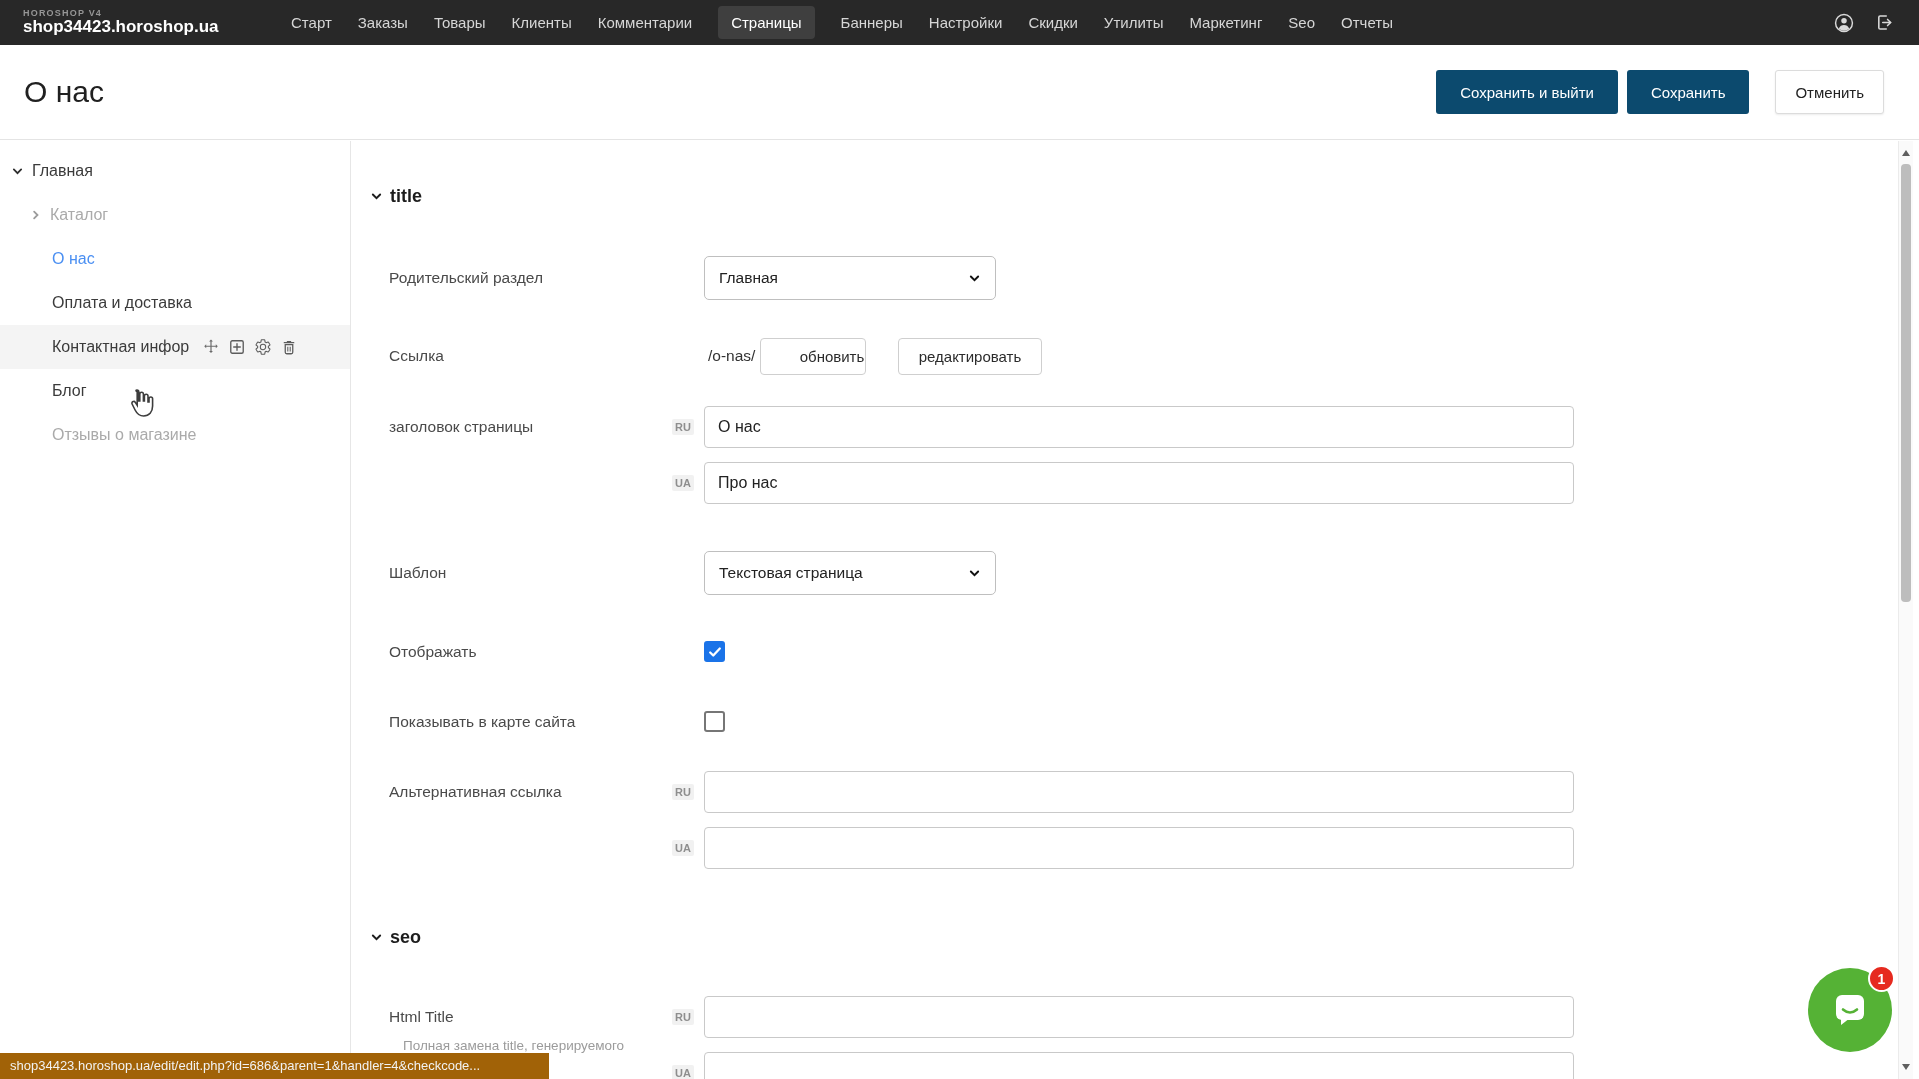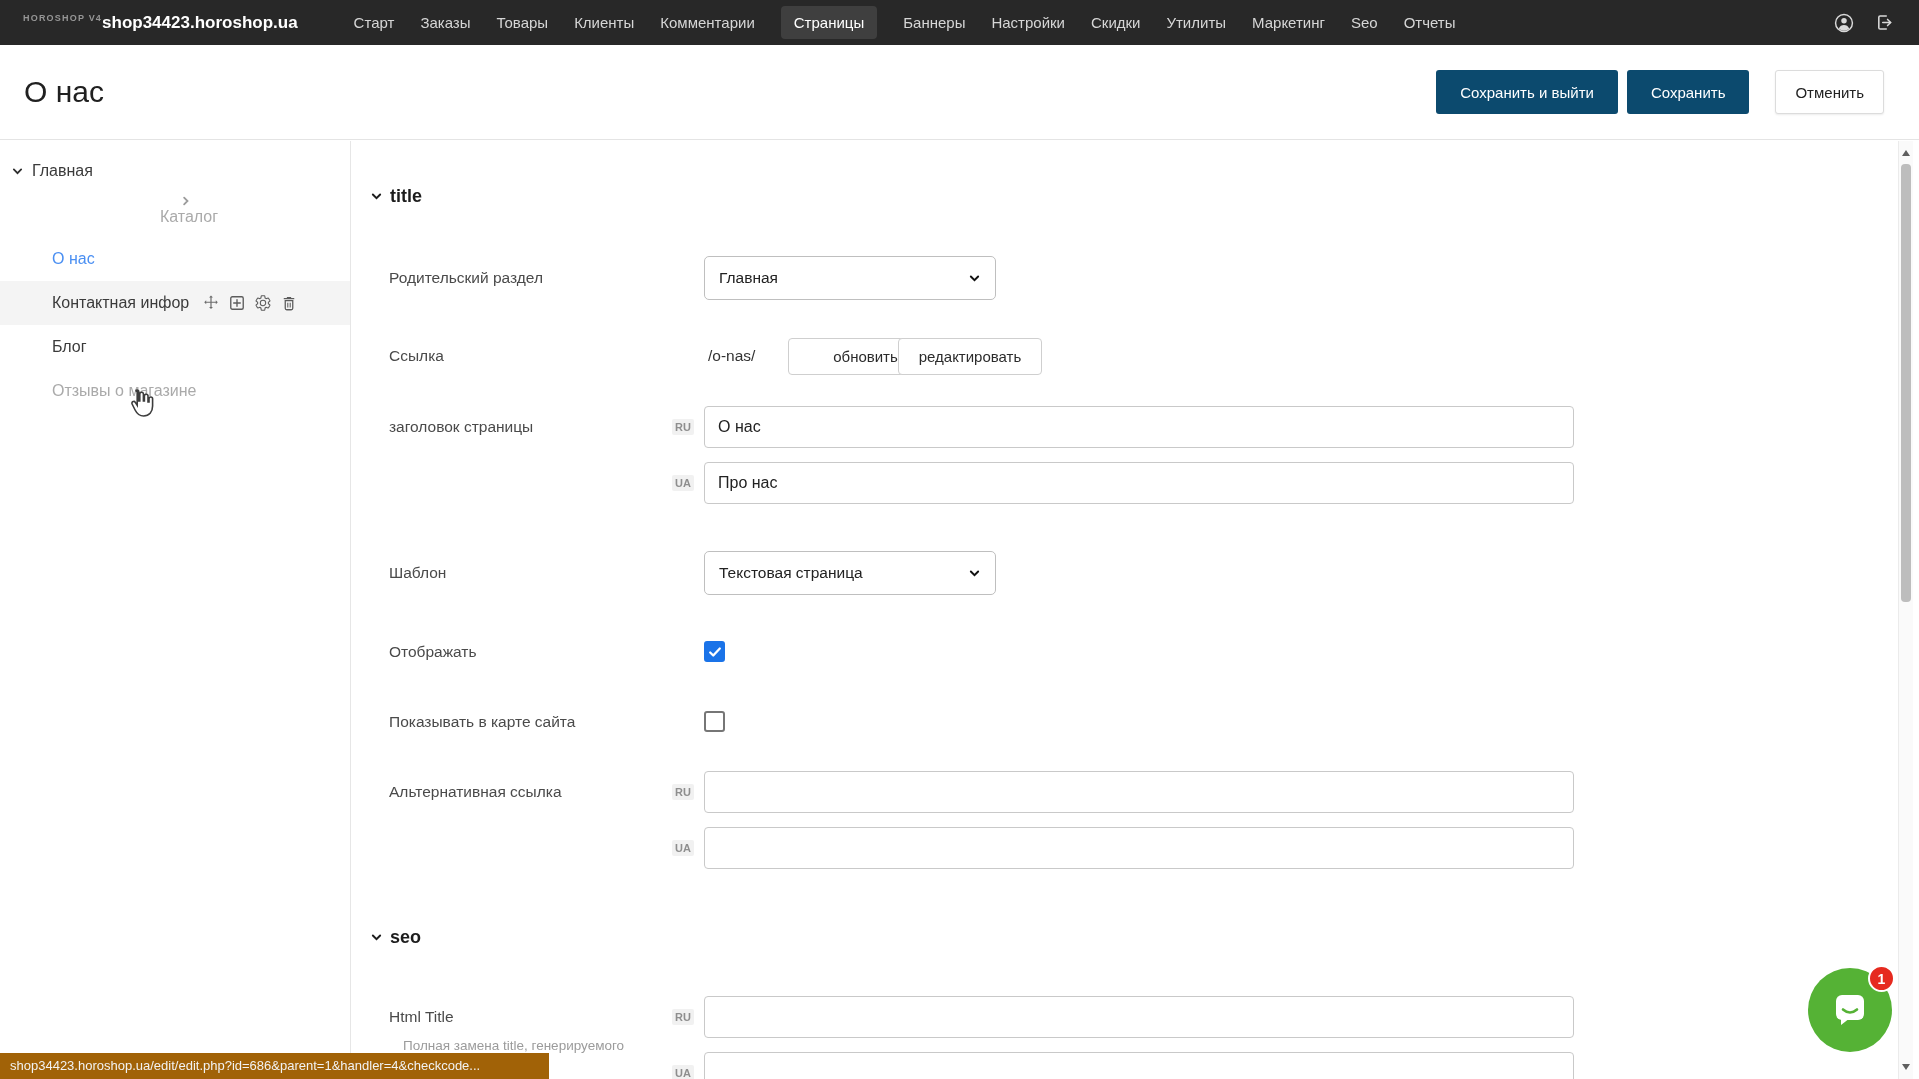--- a/index.html
+++ b/index.html
@@ -1,21 +1,21 @@
 <!DOCTYPE html>
 <html><head>
 <meta charset="utf-8">
 <style>
   * { margin:0; padding:0; box-sizing:border-box; }
   html,body { width:1919px; height:1079px; background:#fff; font-family:"Liberation Sans", sans-serif; overflow:hidden; }
   #app { position:relative; width:1919px; height:1079px; background:#fff; overflow:hidden; }
 
   
   .topbar { position:absolute; left:0; top:0; width:1919px; height:45px; background:#282828; display:flex; align-items:center; padding-left:23px; }
-  .brand { display:flex; flex-direction:row; justify-content:center; line-height:1.05; min-width:212px; }
+  .brand { display:flex; flex-direction:column; justify-content:center; line-height:1.05; min-width:212px; }
   .brand-small { font-size:9px; font-weight:bold; letter-spacing:1.2px; color:#969696; text-transform:uppercase; }
   .brand-name { font-size:17px; font-weight:bold; color:#ffffff; }
   .menu { display:flex; align-items:center; gap:26px; margin-left:56px; }
   .menu-item { font-size:15px; color:#d6d6d6; cursor:pointer; padding:8px 0; white-space:nowrap; }
   .menu-item.active { background:#3f3f3f; color:#fff; border-radius:4px; padding:8px 13px; }
   .topbar-icons { margin-left:auto; margin-right:24px; display:flex; align-items:center; gap:18px; }
   .tb-icon { width:22px; height:22px; display:flex; align-items:center; justify-content:center; cursor:pointer; }
 
   
   .page-header { position:absolute; left:0; top:45px; width:1919px; height:95px; background:#fff; border-bottom:1px solid #e4e4e4; display:flex; align-items:center; }
@@ -31,21 +31,21 @@
   .tree { position:absolute; left:0; top:8px; width:100%; }
   .tree-row { position:relative; height:44px; display:flex; align-items:center; font-size:16px; cursor:pointer; }
   .tree-row .lbl { white-space:nowrap; }
   .tree-row.c-dark .lbl { color:#3b3b3b; }
   .tree-row.c-muted .lbl { color:#aaaaaa; }
   .tree-row.c-active .lbl { color:#4a8ff2; }
   .tree-row.hovered { background:#f4f4f4; }
   .chev { width:15px; height:15px; display:flex; align-items:center; justify-content:center; margin-right:7px; }
   .ind0 { padding-left:10px; }
   .ind1 { padding-left:52px; }
-  .ind1-chev { padding-left:28px;flex-direction:column; }
+  .ind1-chev { padding-left:28px; }
   .row-icons { display:flex; align-items:center; gap:7px; margin-left:12px; }
   .row-icons .ic { width:19px; height:19px; display:flex; align-items:center; justify-content:center; cursor:pointer; }
   .hand-cursor { position:absolute; left:125px; top:245px; width:32px; height:34px; z-index:5; pointer-events:none; }
 
   
   .content { position:absolute; left:352px; top:141px; width:1546px; height:938px; background:#fff; overflow:hidden; }
   .abs { position:absolute; }
   .section-hd { display:flex; align-items:center; font-size:18px; font-weight:bold; color:#1d1d1d; }
   .section-hd .schev { width:14px; height:14px; margin-right:7px; display:flex; align-items:center; justify-content:center; }
   .flabel { font-size:15.5px; color:#4a4a4a; white-space:nowrap; }
@@ -138,20 +138,23 @@
         <span class="chev">
             <svg width="12" height="12" viewBox="0 0 16 16" fill="none" stroke="#9c9c9c" stroke-width="2.4" stroke-linecap="round">
               <path d="M5.5 3.5 10 8l-4.5 4.5"></path>
             </svg>
           </span>
         <span class="lbl">Каталог</span>
       </div>
       <div class="tree-row c-active ind1">
         <span class="lbl">О нас</span>
       </div>
+      <div class="tree-row c-dark ind1">
+        <span class="lbl">Оплата и доставка</span>
+      </div>
       <div class="tree-row c-dark ind1 hovered">
         <span class="lbl">Контактная инфор</span>
         <span class="row-icons">
           <span class="ic">
             <svg width="18" height="18" viewBox="0 0 24 24">
                 <path d="M12 2l2.6 2.6h-1.8v5.6h5.6V8.4L21 11l-2.6 2.6v-1.8h-5.6v5.6h1.8L12 20l-2.6-2.6h1.8v-5.6H5.6v1.8L3 11l2.6-2.6v1.8h5.6V4.6H9.4z" fill="#6b6b6b"></path>
               </svg>
           </span>
           <span class="ic">
             <svg width="18" height="18" viewBox="0 0 24 24">
@@ -203,21 +206,21 @@
       <span>Главная</span>
       <span class="sel-chev">
           <svg width="13" height="13" viewBox="0 0 16 16" fill="none" stroke="#111" stroke-width="2.4" stroke-linecap="round">
             <path d="M3.5 5.5 8 10l4.5-4.5"></path>
           </svg>
         </span>
     </div>
 
     <span class="abs flabel" style="left:37px; top:197px; line-height:36px;">Ссылка</span>
     <span class="abs link-text" style="left:356px; top:197px; line-height:36px;">/o-nas/</span>
-    <button class="abs btn-small" style="left:436px; top:197px; width:117px;padding-left:38px;">обновить</button>
+    <button class="abs btn-small" style="left:408px; top:197px; width:106px;padding-left:38px;">обновить</button>
     <button class="abs btn-small" style="left:546px; top:197px; width:144px;">редактировать</button>
 
     <span class="abs flabel" style="left:37px; top:265px; line-height:42px;">заголовок страницы</span>
     <span class="abs lang-tag" style="left:320px; top:278px;">RU</span>
     <input class="abs finput" style="left: 352px; top: 265px; width: 870px;" value="О нас">
     <span class="abs lang-tag" style="left:320px; top:334px;">UA</span>
     <input class="abs finput" style="left: 352px; top: 321px; width: 870px;" value="Про нас">
 
     <span class="abs flabel" style="left:37px; top:410px; line-height:44px;">Шаблон</span>
     <div class="abs fselect" style="left:352px; top:410px; width:292px;">

